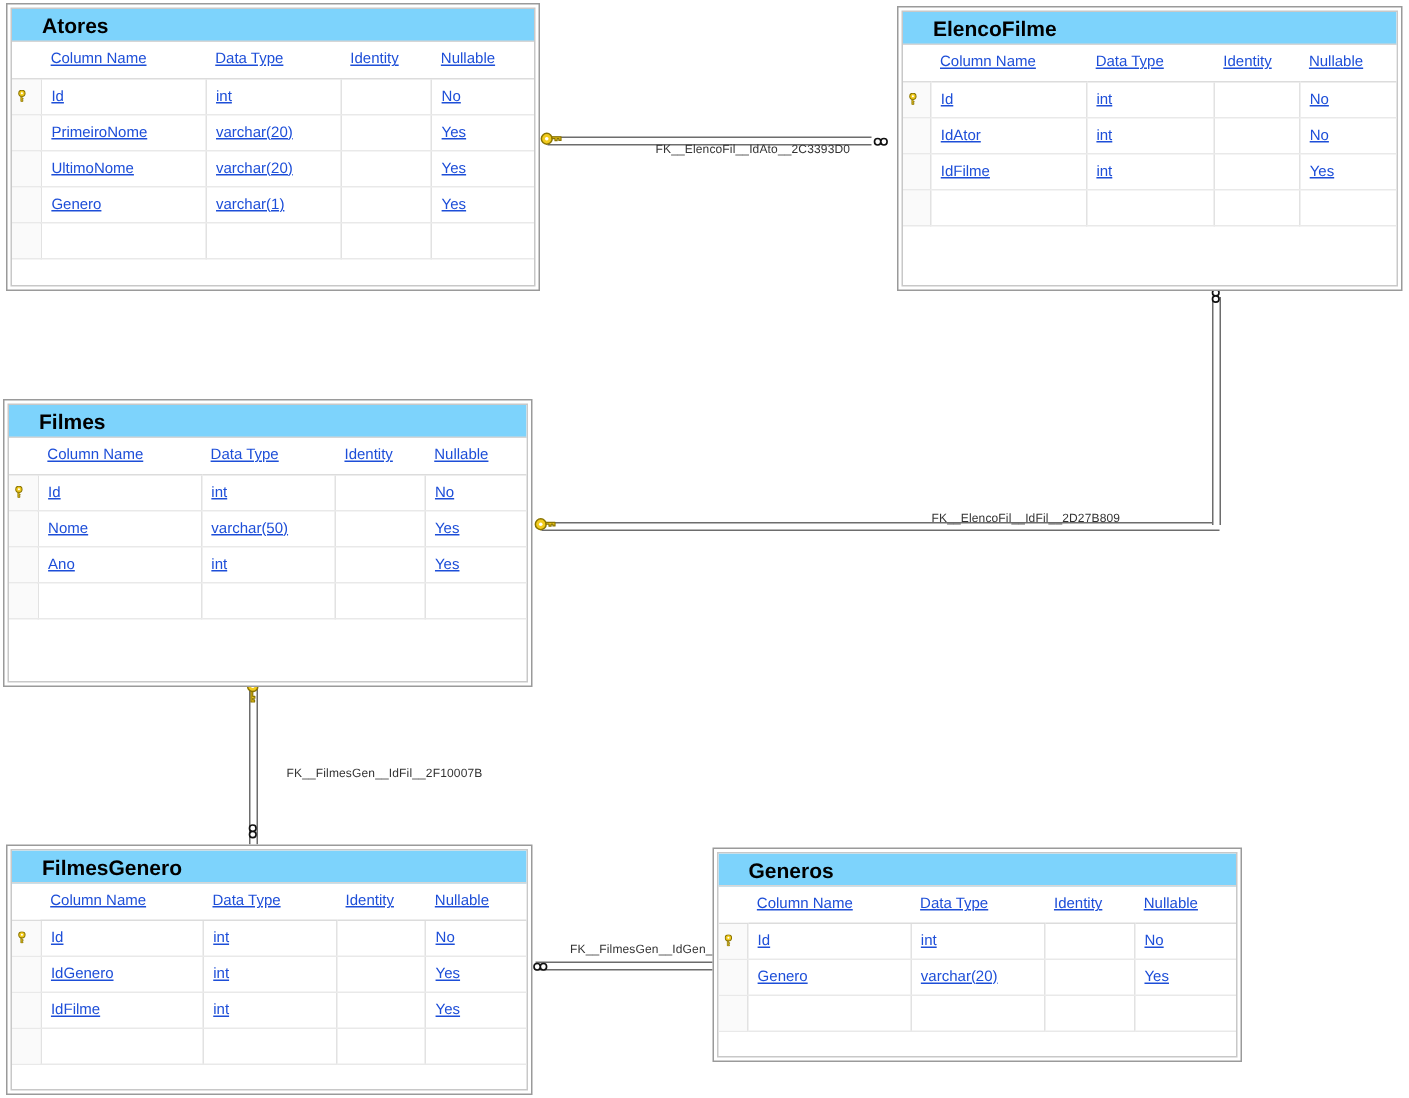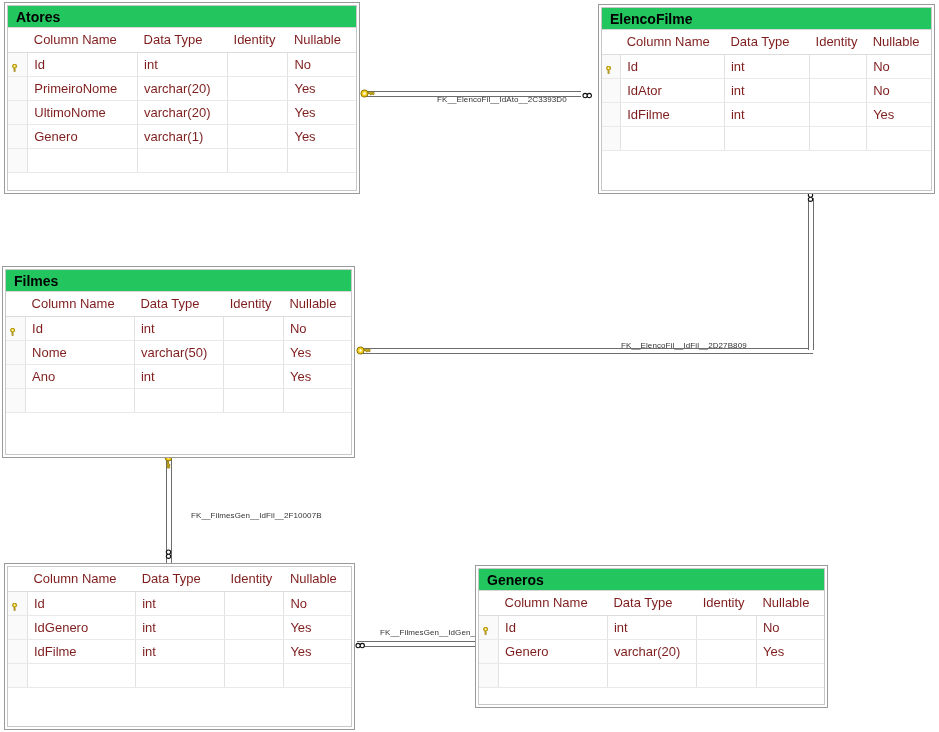--- a/index.html
+++ b/index.html
@@ -24,35 +24,36 @@
   .tbl .inner{
     position:absolute;left:2px;top:2px;right:2px;bottom:2px;
     border:1px solid #c8c8c8;
     background:#fff;
     box-sizing:border-box;
     overflow:hidden;
   }
   .tbl-title{
     height:22px;
     line-height:22px;
-    background:#22c55e;
+    background:#7dd3fc;
     border-bottom:1px solid #d6d6d6;
     font-size:14px;
     font-weight:bold;
     color:#000;
-    padding-left:8px;
+    padding-left:20px;
     box-sizing:border-box;
     white-space:nowrap;
   }
   table.grid{
     border-collapse:collapse;
     width:100%;
     table-layout:fixed;
-    font-size:13px;
-    color:#7f1d1d;
+    font-size:10px;
+    color:#1d4ed8;
+    text-decoration:underline;
   }
   table.grid th,table.grid td{
     border-right:1px solid #e2e2e2;
     border-bottom:1px solid #e9e9e9;
     padding:0 0 0 6px;
     height:24px;
     text-align:left;
     font-weight:normal;
     white-space:nowrap;
     overflow:hidden;
@@ -348,20 +349,21 @@
               <td></td>
               <td></td>
           </tr>
         </tbody>
       </table>
     </div>
   </div>
 
   <div class="tbl" style="left:4px;top:563px;width:351px;height:167px;">
     <div class="inner">
+      <div class="tbl-title">FilmesGenero</div>
       <table class="grid">
         <thead>
           <tr>
             <th class="c-key"></th>
             <th class="c-name">Column Name</th>
             <th class="c-type">Data Type</th>
             <th class="c-ident">Identity</th>
             <th class="c-null">Nullable</th>
           </tr>
         </thead>

